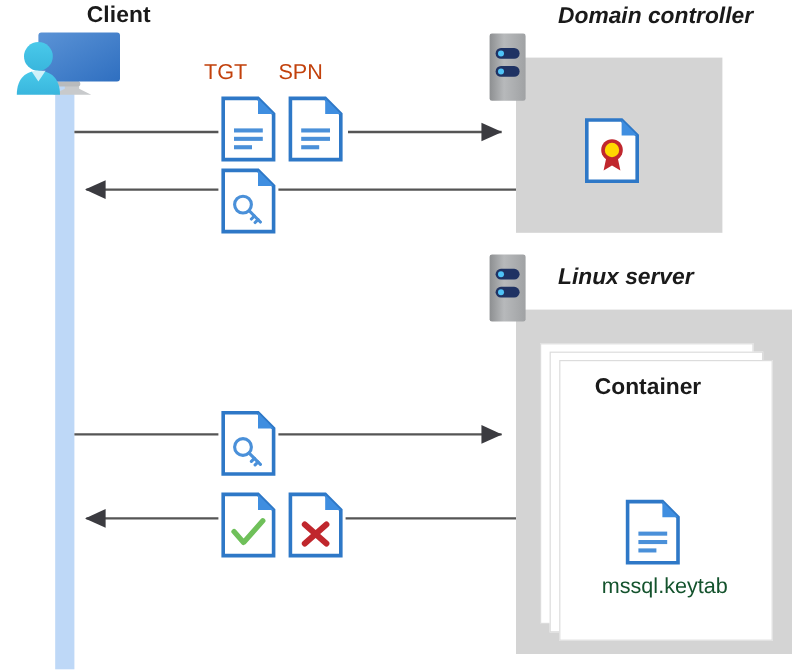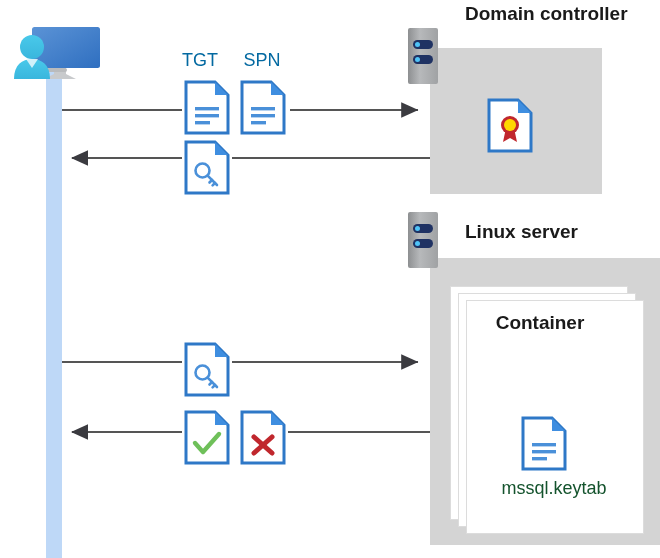--- a/index.html
+++ b/index.html
@@ -19,21 +19,21 @@
   .client-title{position:absolute;left:34px;top:2px;width:130px;text-align:center;
                 font-size:19px;font-weight:bold;color:#1a1a1a;letter-spacing:.1px;}
   .client-icon{position:absolute;left:8px;top:24px;width:110px;height:56px;}
 
   
   .zone{position:absolute;background:#d4d4d4;}
   .zone-dc{left:430px;top:48px;width:172px;height:146px;}
   .zone-linux{left:430px;top:258px;width:230px;height:287px;}
 
   .zone-label{position:absolute;font-size:19px;font-weight:bold;color:#1a1a1a;
-              line-height:24px;}
+              line-height:24px;font-style:italic;}
   .zone-label-dc{left:465px;top:2px;width:190px;}
   .zone-label-linux{left:465px;top:220px;width:190px;}
 
   .server-badge{position:absolute;width:30px;height:56px;border-radius:2px;
      background:linear-gradient(to right,#8d8f91 0%,#b7b9bb 40%,#a0a2a4 100%);}
   .server-badge i{position:absolute;left:5px;width:20px;height:9px;border-radius:5px;
                   background:#1f3263;display:block;}
   .server-badge i:before{content:"";position:absolute;left:2px;top:2px;width:5px;height:5px;
                          border-radius:50%;background:#4fc3f7;}
   .sb-a{top:12px;} .sb-b{top:27px;}
@@ -47,21 +47,21 @@
   .card-2{left:458px;top:293px;width:176px;height:232px;}
   .card-3{left:466px;top:300px;width:176px;height:232px;}
   .card-top{z-index:6;}
 
   .container-title{position:absolute;left:466px;top:312px;width:148px;text-align:center;
                    font-size:19px;font-weight:bold;color:#1a1a1a;z-index:7;}
   .keytab-label{position:absolute;left:456px;top:478px;width:196px;text-align:center;
                 font-size:18px;color:#14532d;z-index:7;}
 
   
-  .flow-label{position:absolute;font-size:18px;color:#0369a1;text-align:center;}
+  .flow-label{position:absolute;font-size:18px;color:#c2410c;}
   .lbl-tgt{left:170px;top:50px;width:60px;}
   .lbl-spn{left:232px;top:50px;width:60px;}
   .lbl-accdeny{left:128px;top:466px;width:222px;}
 
   
   .icon{position:absolute;}
   .doc-tgt{left:184px;top:80px;}
   .doc-spn{left:240px;top:80px;}
   .doc-key-1{left:184px;top:140px;}
   .doc-key-2{left:184px;top:342px;}
@@ -146,20 +146,21 @@
       <line x1="62" y1="362" x2="182" y2="362" stroke="#555555" stroke-width="2"></line>
       <line x1="232" y1="362" x2="418" y2="362" stroke="#555555" stroke-width="2" marker-end="url(#arrR)"></line>
     </g>
 
     <g>
       <line x1="182" y1="432" x2="72" y2="432" stroke="#555555" stroke-width="2" marker-end="url(#arrL)"></line>
       <line x1="288" y1="432" x2="430" y2="432" stroke="#555555" stroke-width="2"></line>
     </g>
   </svg>
 
+  <div class="client-title">Client</div>
   <div class="client-icon">
     <svg width="110" height="58" viewBox="0 0 110 58">
       <defs>
         <linearGradient id="mon" x1="0" y1="0" x2="1" y2="1">
           <stop offset="0%" stop-color="#5b93d6"></stop>
           <stop offset="100%" stop-color="#2f6fc0"></stop>
         </linearGradient>
         <linearGradient id="per" x1="0" y1="0" x2="0" y2="1">
           <stop offset="0%" stop-color="#49c9ea"></stop>
           <stop offset="100%" stop-color="#39b6dd"></stop>

